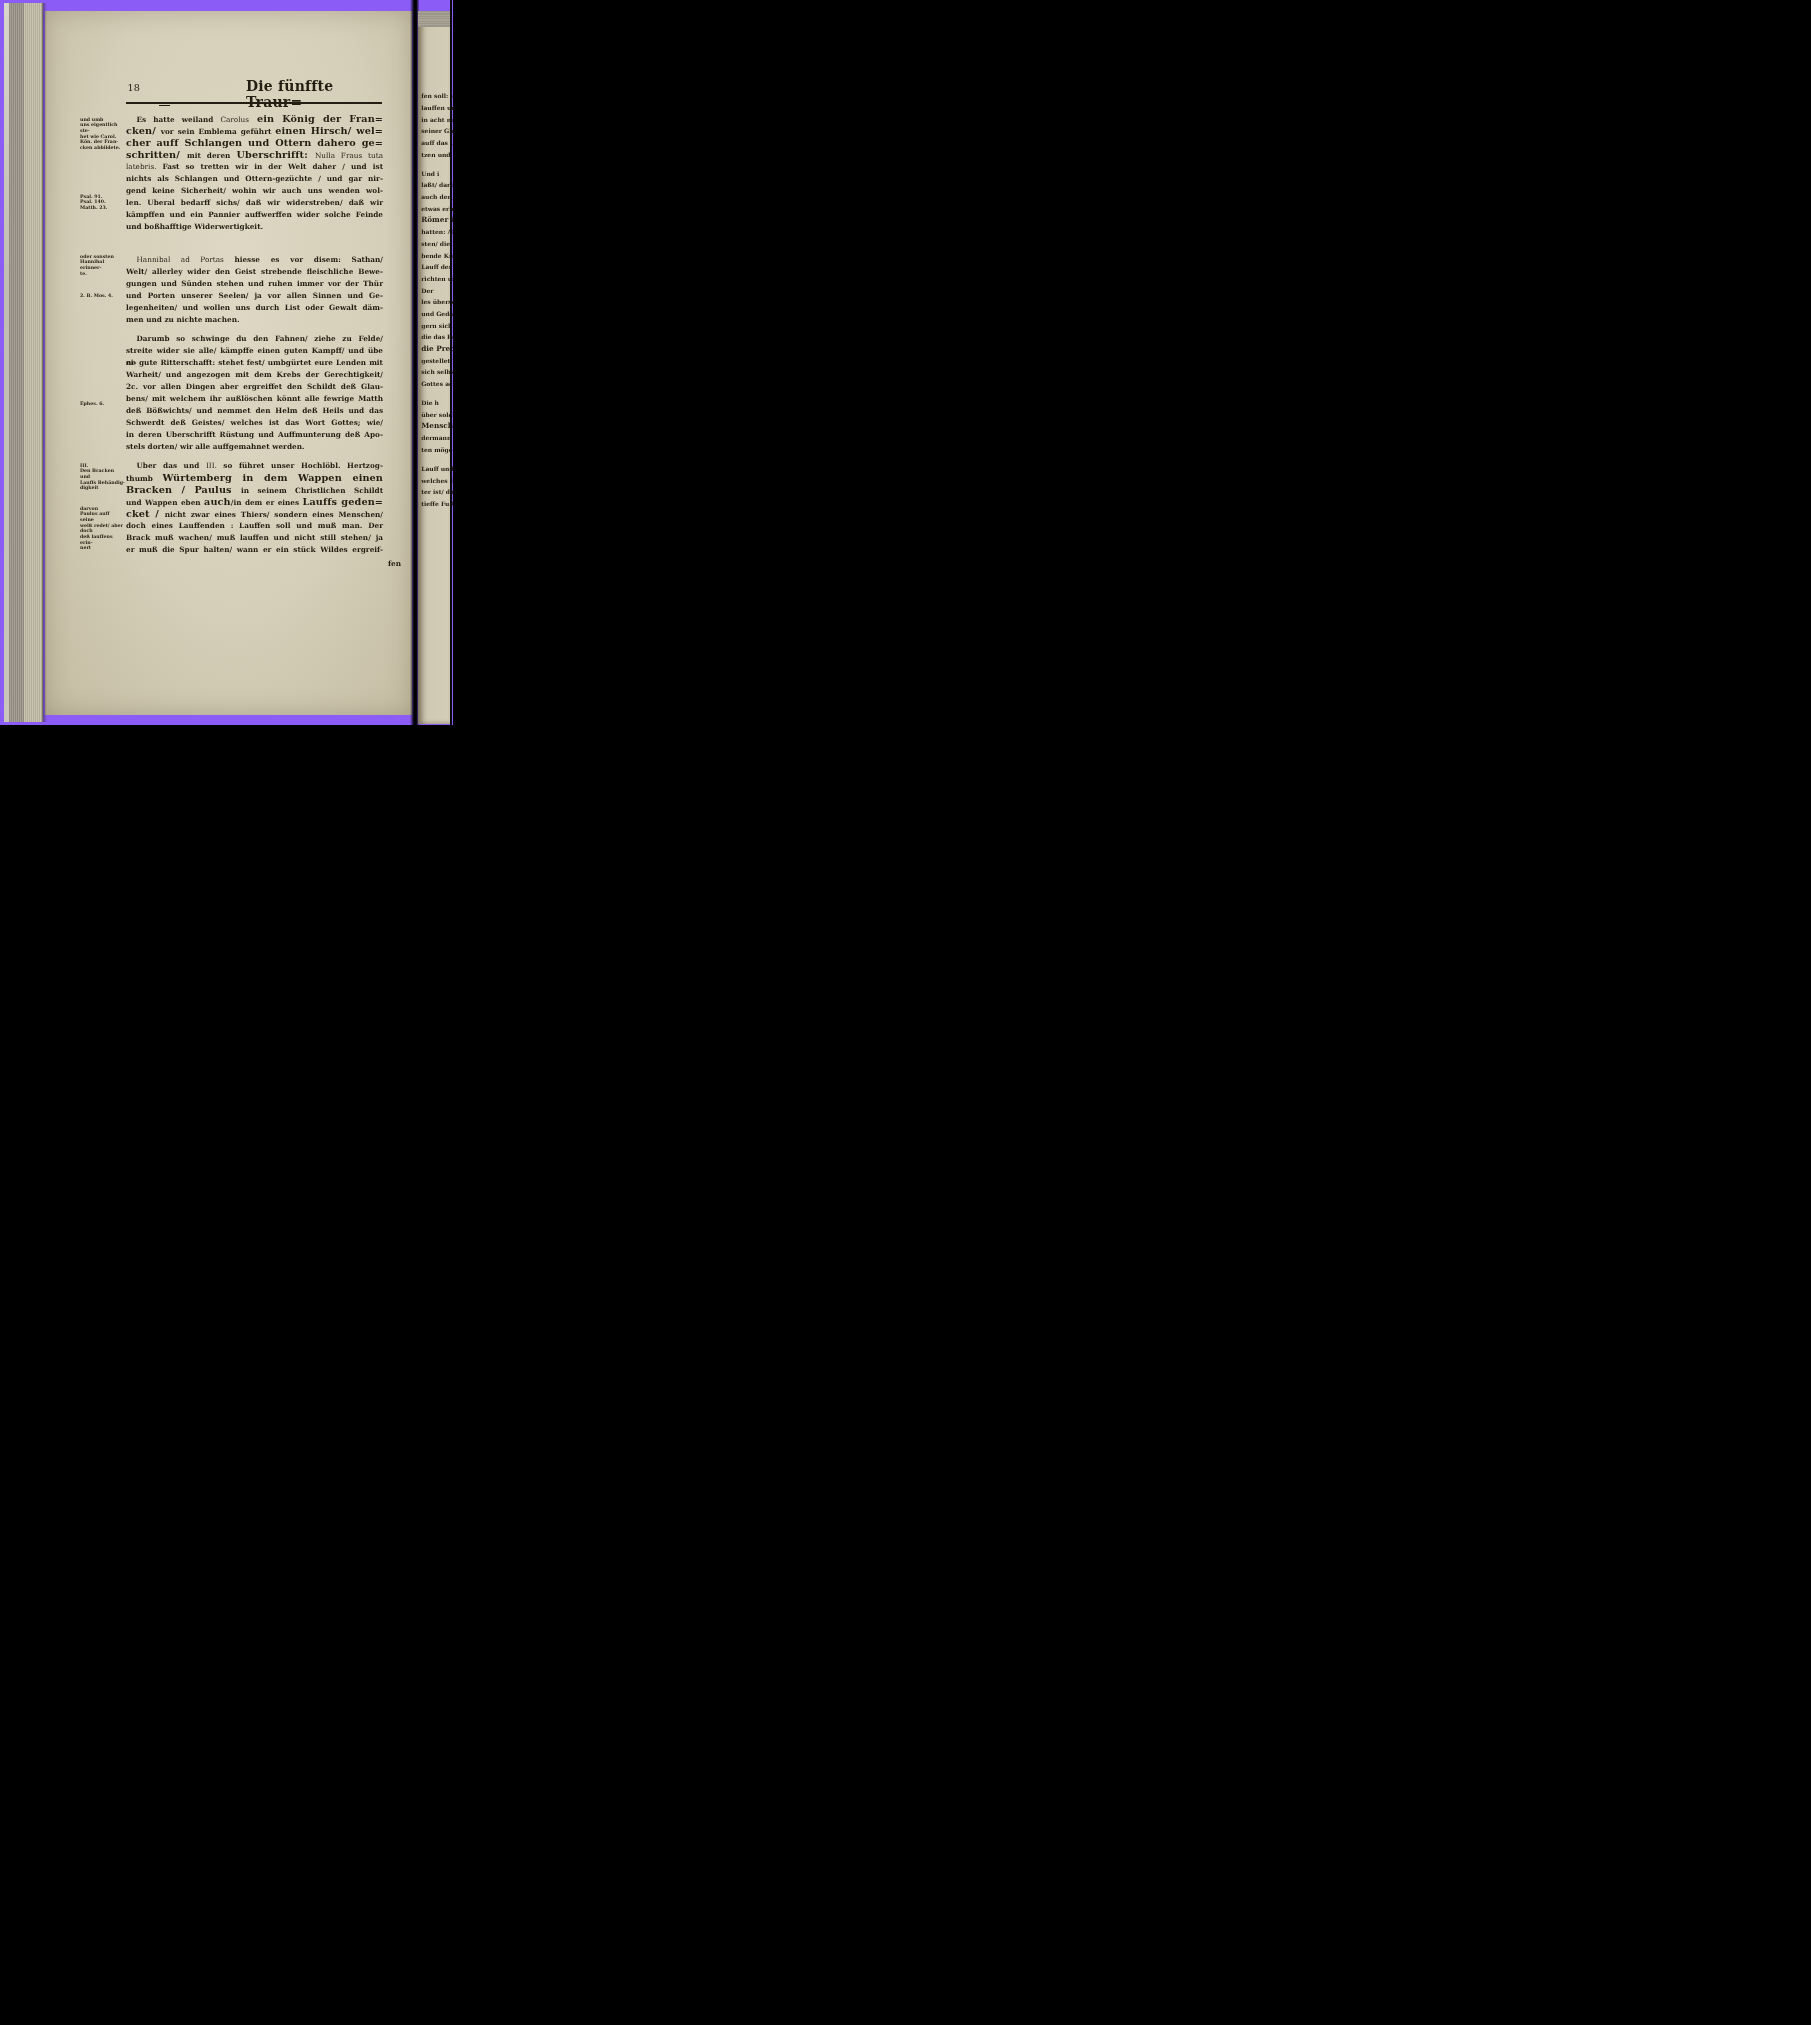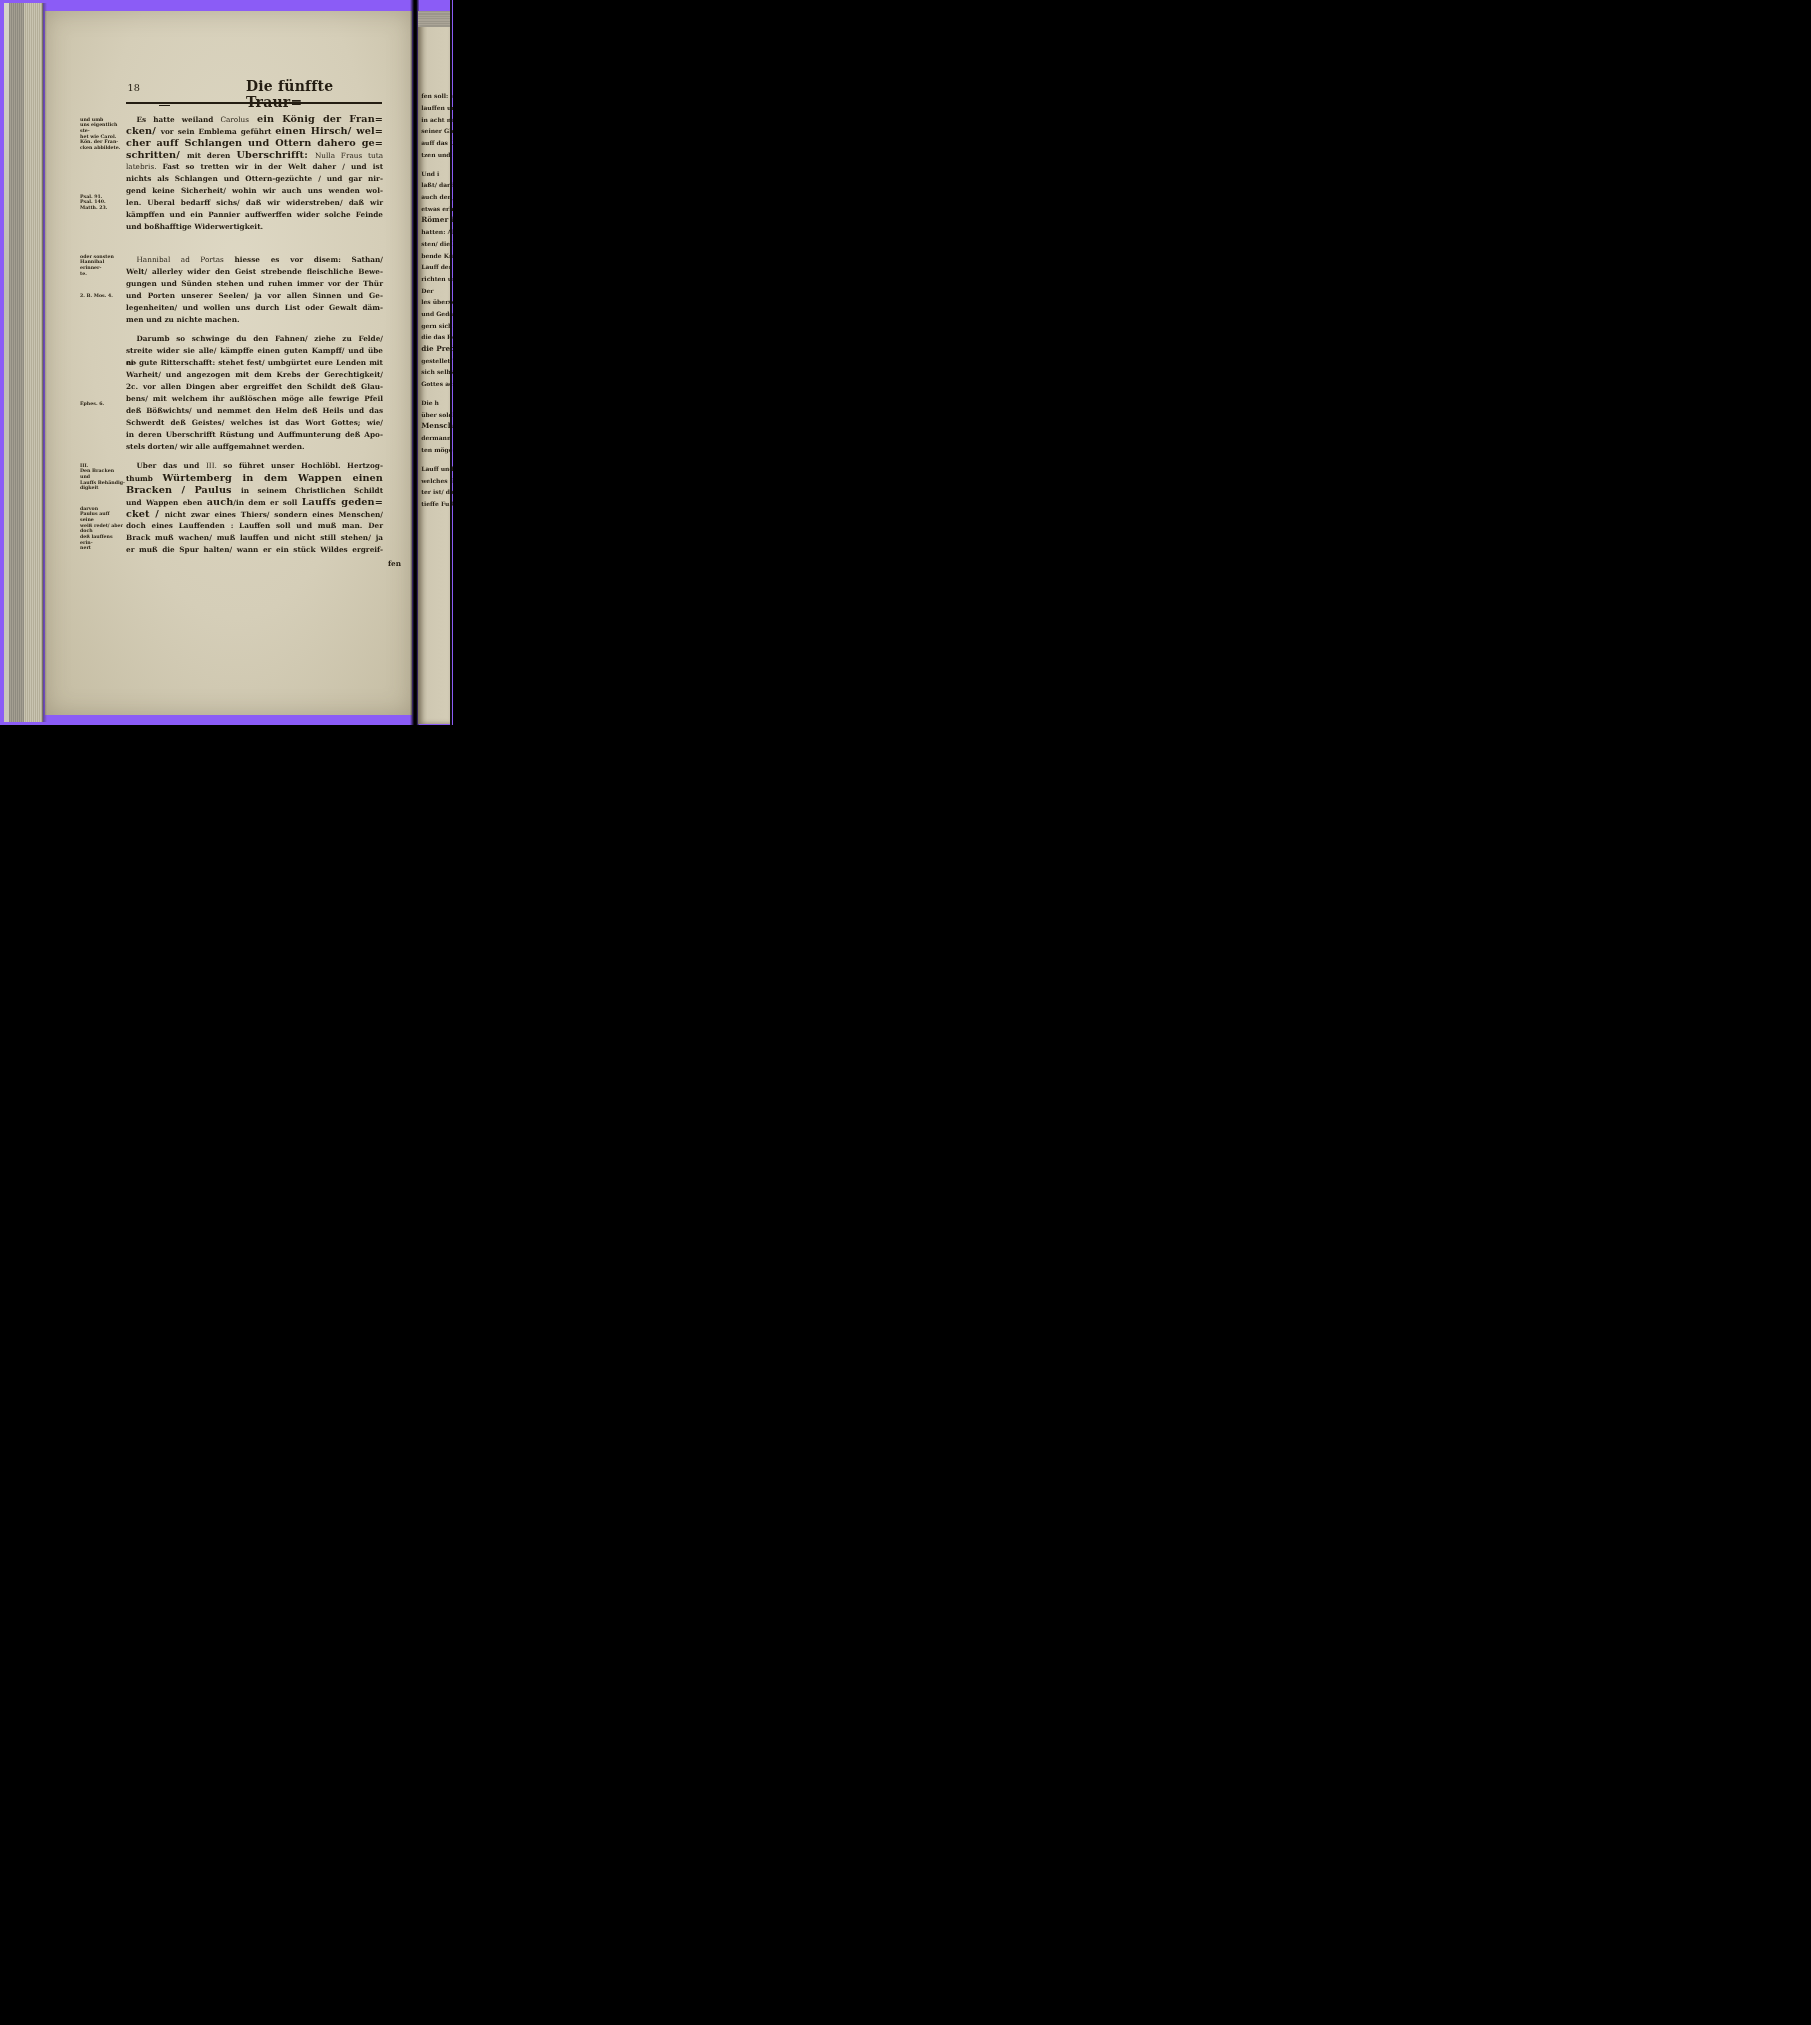--- a/index.html
+++ b/index.html
@@ -125,31 +125,31 @@
           <div class="ln"><span class="seg s-n">len. Uberal bedarff sichs/ daß wir widerstreben/ daß wir</span></div>
           <div class="ln"><span class="seg s-n">kämpffen und ein Pannier auffwerffen wider solche Feinde</span></div>
           <div class="ln nj"><span class="seg s-n">und boßhafftige Widerwertigkeit.</span></div>
         </div>
         <div class="para" style="top: 322px;">
           <div class="ln ind"><span class="seg s-n">Darumb so schwinge du den Fahnen/ ziehe zu Felde/</span></div>
           <div class="ln"><span class="seg s-n">streite wider sie alle/ kämpffe einen guten Kampff/ und übe ei-</span></div>
           <div class="ln"><span class="seg s-n">ne gute Ritterschafft: stehet fest/ umbgürtet eure Lenden mit</span></div>
           <div class="ln"><span class="seg s-n">Warheit/ und angezogen mit dem Krebs der Gerechtigkeit/</span></div>
           <div class="ln"><span class="seg s-n">2c. vor allen Dingen aber ergreiffet den Schildt deß Glau-</span></div>
-          <div class="ln"><span class="seg s-n">bens/ mit welchem ihr außlöschen möge alle fewrige Pfeil</span></div>
+          <div class="ln"><span class="seg s-n">bens/ mit welchem ihr außlöschen könnt alle fewrige Matth</span></div>
           <div class="ln"><span class="seg s-n">deß Bößwichts/ und nemmet den Helm deß Heils und das</span></div>
           <div class="ln"><span class="seg s-n">Schwerdt deß Geistes/ welches ist das Wort Gottes; wie/</span></div>
           <div class="ln"><span class="seg s-n">in deren Uberschrifft Rüstung und Auffmunterung deß Apo-</span></div>
           <div class="ln nj"><span class="seg s-n">stels dorten/ wir alle auffgemahnet werden.</span></div>
         </div>
         <div class="para" style="top: 449px;">
           <div class="ln ind"><span class="seg s-n">Uber das und </span><span class="seg s-r">III. </span><span class="seg s-n">so führet unser Hochlöbl. Hertzog-</span></div>
           <div class="ln"><span class="seg s-n">thumb </span><span class="seg s-b">Würtemberg in dem Wappen einen</span></div>
           <div class="ln"><span class="seg s-b">Bracken / Paulus </span><span class="seg s-n">in seinem Christlichen Schildt</span></div>
-          <div class="ln"><span class="seg s-n">und Wappen eben </span><span class="seg s-b">auch</span><span class="seg s-n">/in dem er soll </span><span class="seg s-b">Lauffs geden=</span></div>
+          <div class="ln"><span class="seg s-n">und Wappen eben </span><span class="seg s-b">auch</span><span class="seg s-n">/in dem er eines </span><span class="seg s-b">Lauffs geden=</span></div>
           <div class="ln"><span class="seg s-b">cket / </span><span class="seg s-n">nicht zwar eines Thiers/ sondern eines Menschen/</span></div>
           <div class="ln"><span class="seg s-n">doch eines Lauffenden : Lauffen soll und muß man.  Der</span></div>
           <div class="ln"><span class="seg s-n">Brack muß wachen/ muß lauffen und nicht still stehen/ ja</span></div>
           <div class="ln"><span class="seg s-n">er muß die Spur halten/ wann er ein stück Wildes ergreif-</span></div>
         </div>
       </div>
 
     <div class="catchword">fen</div>
   </div>
 

